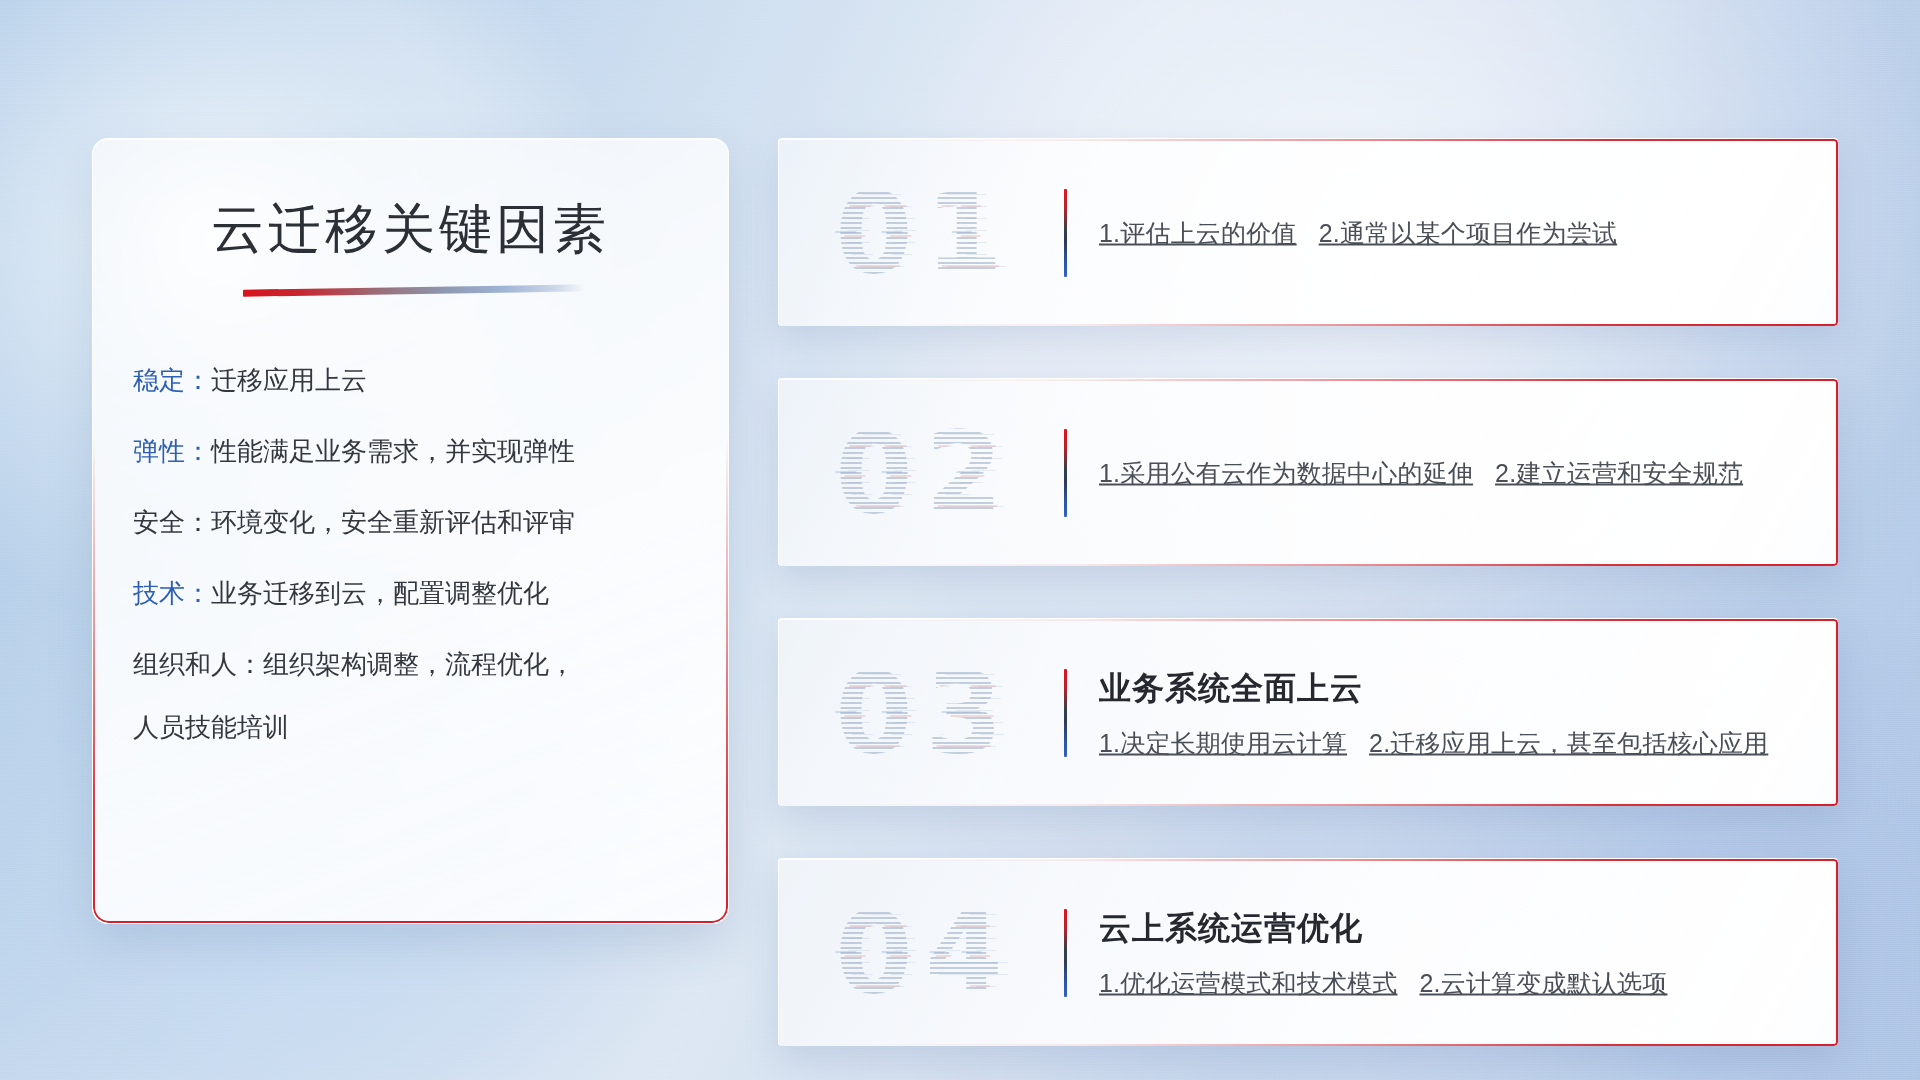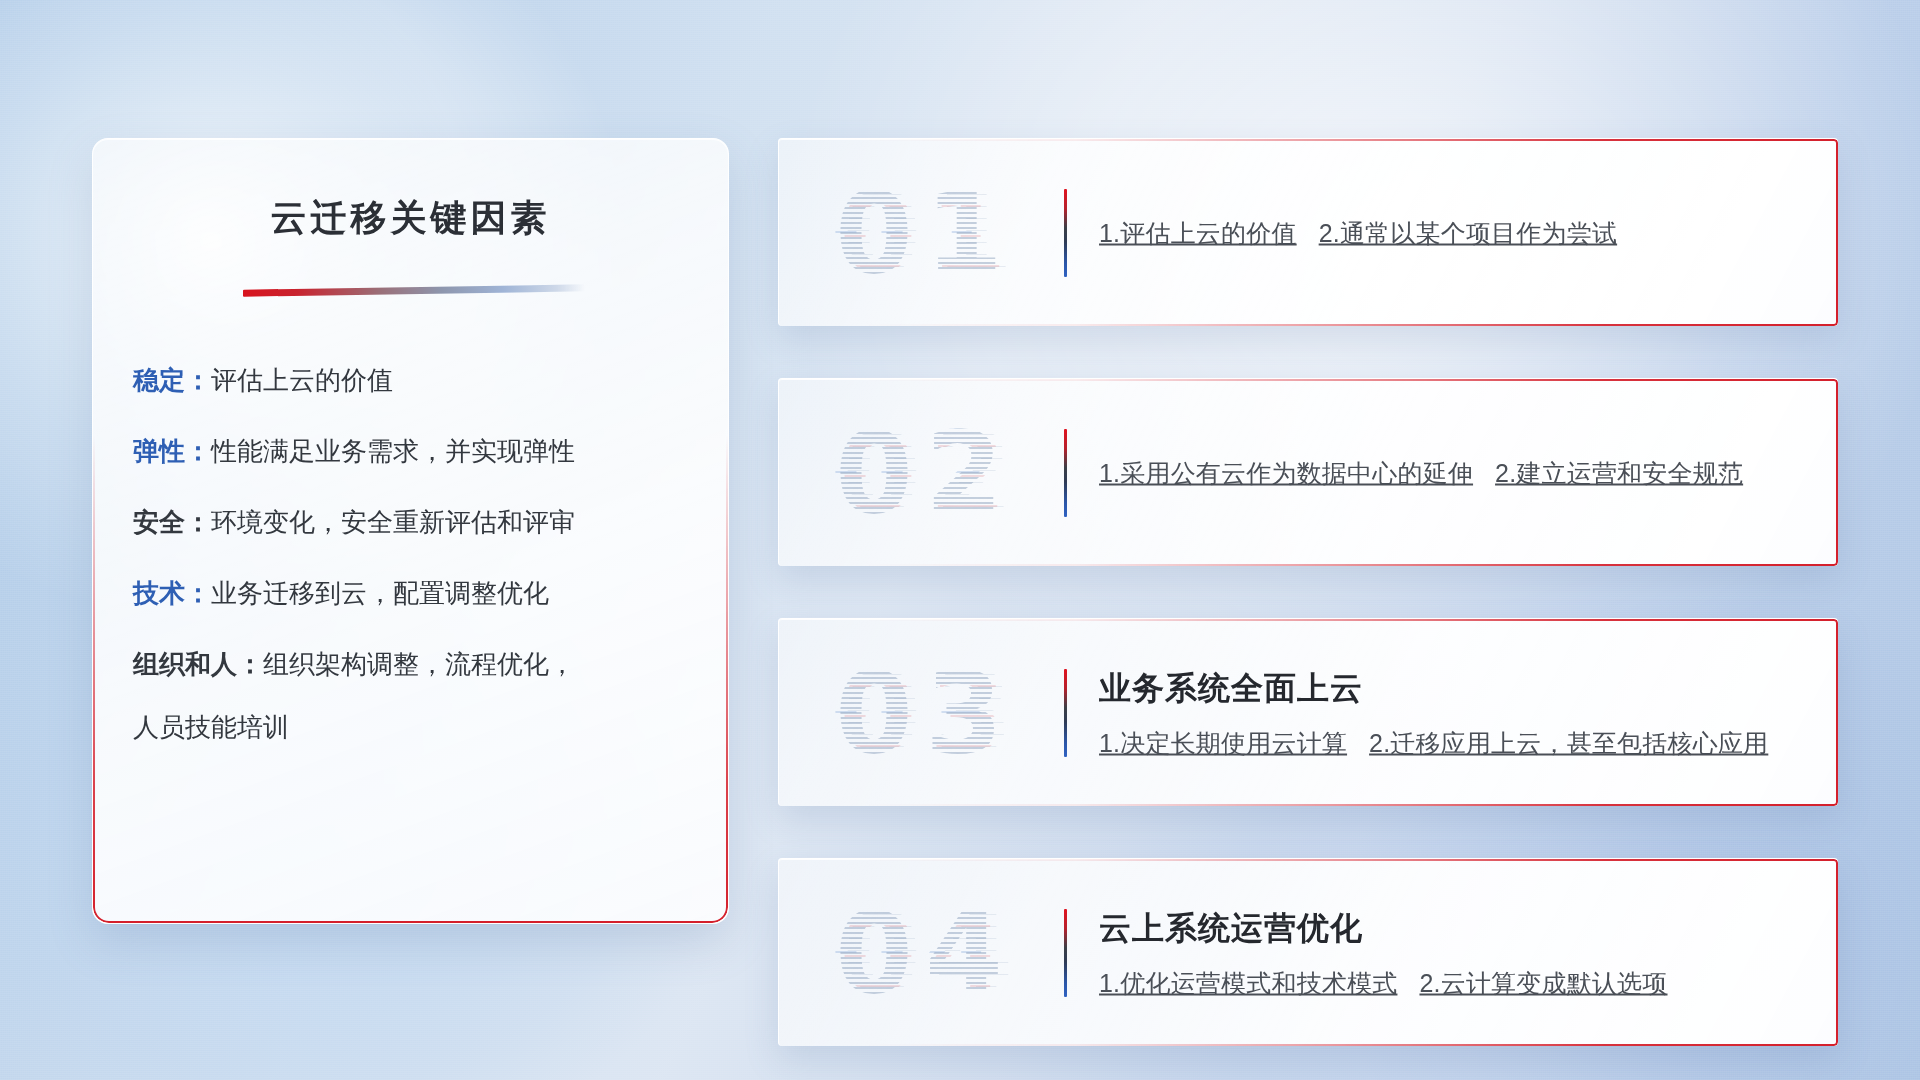--- a/index.html
+++ b/index.html
@@ -105,22 +105,22 @@
     border-bottom: 2px solid #d4202c;
     -webkit-mask-image: linear-gradient(to top, rgba(0,0,0,1) 0%, rgba(0,0,0,0.85) 28%, rgba(0,0,0,0) 100%);
     mask-image: linear-gradient(to top, rgba(0,0,0,1) 0%, rgba(0,0,0,0.85) 28%, rgba(0,0,0,0) 100%);
     pointer-events: none;
   }
 
   .left-title {
     position: absolute;
     left: 0; right: 0; top: 55px;
     text-align: center;
-    font-size: 36px;
-    font-weight: 700;
+    font-size: 53px;
+    font-weight: 400;
     letter-spacing: 4px;
     color: #2b2f36;
   }
 
   .title-rule {
     position: absolute;
     left: 150px; top: 148px;
     width: 342px; height: 7px;
     background: linear-gradient(90deg, #d8131e 0%, #c8242f 16%, #9a6f78 40%, #8d96ad 58%, #9fb4d6 76%, #cfd9e9 92%, rgba(220,228,240,0) 100%);
     transform: skewY(-0.9deg);
@@ -132,21 +132,21 @@
     left: 40px; right: 26px; top: 228px;
   }
   .left-item {
     font-size: 26px;
     line-height: 1.0;
     color: #33383f;
     margin-bottom: 45px;
     white-space: nowrap;
   }
   .left-item:last-child { margin-bottom: 12px; }
-  .left-item .k { font-weight: 700; }
+  .left-item .k { font-weight: 400; }
   .left-item .k.blue { color: #2e5fb4; }
   .left-item .k.gray { color: #33383f; }
   .left-item .v { color: #33383f; }
   .left-item.cont { margin-top: -8px; }
 
   
   .steps {
     position: absolute;
     left: 778px; top: 138px;
     width: 1060px;
@@ -298,21 +298,21 @@
   <div class="bg-blue-bottomright"></div>
   <div class="bg-noise"></div>
 
   <div class="left-card">
     <div class="left-title">云迁移关键因素</div>
     <div class="title-rule"></div>
 
     <div class="left-list">
 
       <div class="left-item">
-        <span class="k blue">稳定：</span><span class="v">评估上云的价值</span>
+        <span class="k blue">稳定：</span><span class="v">迁移应用上云</span>
       </div>
 
       <div class="left-item">
         <span class="k blue">弹性：</span><span class="v">性能满足业务需求，并实现弹性</span>
       </div>
 
       <div class="left-item">
         <span class="k gray">安全：</span><span class="v">环境变化，安全重新评估和评审</span>
       </div>
 

